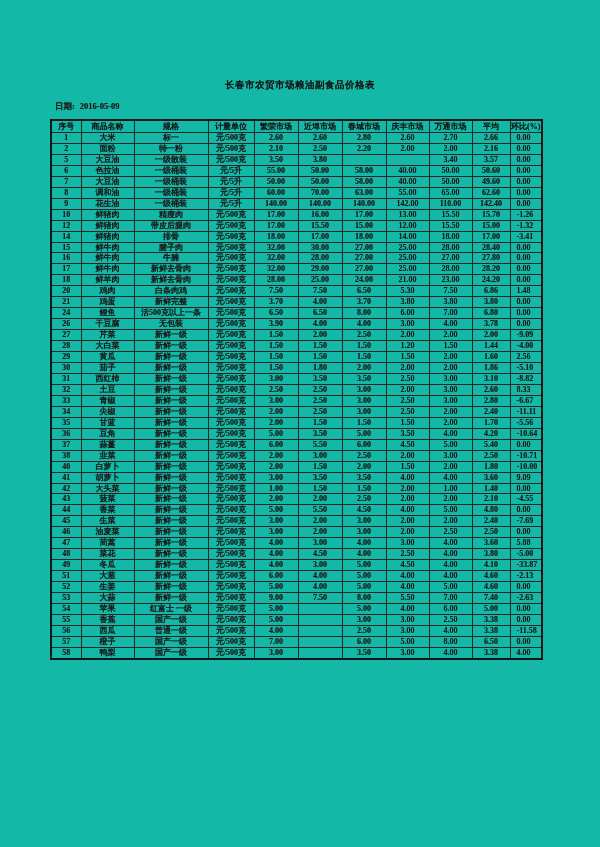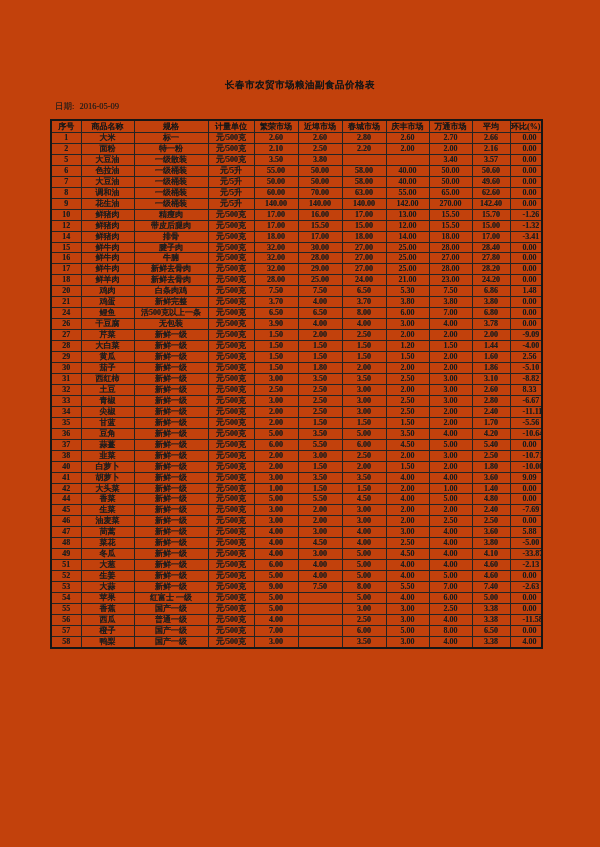--- a/index.html
+++ b/index.html
@@ -13,35 +13,35 @@
     overflow: hidden;
     position: relative;
     font-family: "Liberation Serif", "DejaVu Serif", serif;
     color: #1b1b1b;
   }
   .page {
     position: absolute;
     left: 0; top: 0;
     width: 600px;
     height: 847px;
-    background: #c2410c;
+    background: #14b8a6;
   }
   .doc-title {
     margin-top: 79px;
     text-align: center;
     font-size: 9.5px;
     font-weight: bold;
     letter-spacing: 0.5px;
     color: #141414;
   }
   .date-line {
     margin-top: 9px;
     margin-left: 55px;
     font-size: 8.5px;
-    font-weight: normal;
+    font-weight: bold;
     color: #1a1a1a;
   }
   .date-line .date-value { margin-left: 5px; }
   table.price-table {
     border-collapse: collapse;
     table-layout: fixed;
     margin-top: 6px;
     margin-left: 50px;
     width: 491px;
     border: 2px solid #161616;
@@ -61,21 +61,21 @@
   }
   table.price-table th {
     height: 11px;
     line-height: 11px;
     font-weight: bold;
     color: #161616;
     margin-top: 40px;
   }
   table.price-table td.col-last {
     text-align: left;
-    padding-left: 12px;
+    padding-left: 6px;
   }
   
   .page { text-shadow: 0 0 0.4px rgba(30,30,30,0.55); }
 </style>
 </head>
 <body>
 
 <div class="page">
 
   <div class="doc-title">长春市农贸市场粮油副食品价格表</div>
@@ -194,21 +194,21 @@
         </tr>
         <tr>
           <td>9</td>
           <td>花生油</td>
           <td>一级桶装</td>
           <td>元/5升</td>
           <td>140.00</td>
           <td>140.00</td>
           <td>140.00</td>
           <td>142.00</td>
-          <td>270.00</td>
+          <td>110.00</td>
           <td>142.40</td>
           <td class="col-last">0.00</td>
         </tr>
         <tr>
           <td>10</td>
           <td>鲜猪肉</td>
           <td>精瘦肉</td>
           <td>元/500克</td>
           <td>17.00</td>
           <td>16.00</td>
@@ -537,20 +537,33 @@
           <td>元/500克</td>
           <td>1.00</td>
           <td>1.50</td>
           <td>1.50</td>
           <td>2.00</td>
           <td>1.00</td>
           <td>1.40</td>
           <td class="col-last">0.00</td>
         </tr>
         <tr>
+          <td>43</td>
+          <td>菠菜</td>
+          <td>新鲜一级</td>
+          <td>元/500克</td>
+          <td>2.00</td>
+          <td>2.00</td>
+          <td>2.50</td>
+          <td>2.00</td>
+          <td>2.00</td>
+          <td>2.10</td>
+          <td class="col-last">-4.55</td>
+        </tr>
+        <tr>
           <td>44</td>
           <td>香菜</td>
           <td>新鲜一级</td>
           <td>元/500克</td>
           <td>5.00</td>
           <td>5.50</td>
           <td>4.50</td>
           <td>4.00</td>
           <td>5.00</td>
           <td>4.80</td>

